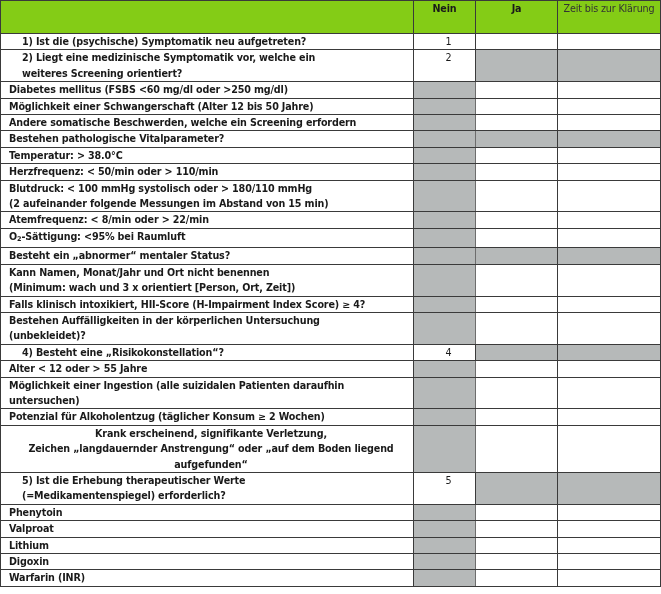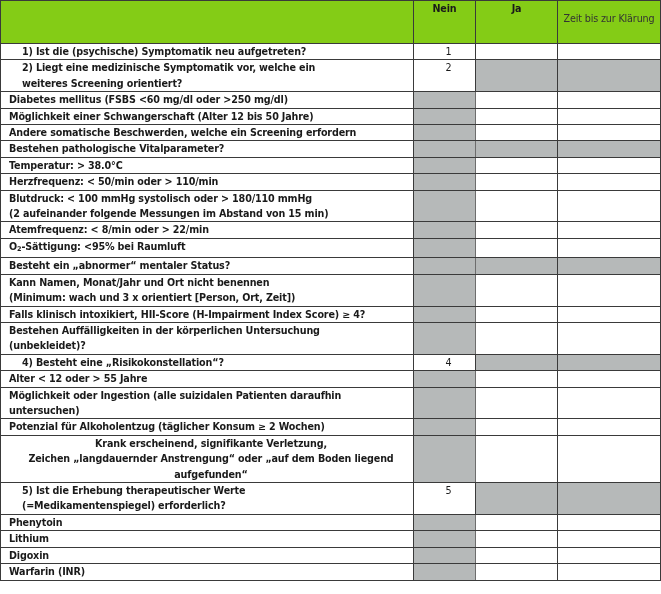--- a/index.html
+++ b/index.html
@@ -24,21 +24,21 @@
     overflow:hidden;
   }
   table.checklist th {
     background:#84cc16;
     font-weight:normal;
     text-align:center;
     padding:0;
     height:31px;
   }
   table.checklist th.bold { font-weight:bold; }
-  table.checklist th.zeit { color:#333; line-height:14px; padding-top:11px;margin-left:24px; }
+  table.checklist th.zeit { color:#333; line-height:14px; padding-top:1px;margin-left:24px; }
   td.q { font-weight:bold; }
   td.q.num { padding-left:21px; }
   td.sub { padding-left:18px;font-weight:bold; }
   td.nein { text-align:center; padding:0; }
   td.gray { background:#b6b9b9; }
   td.ans { padding:0; }
   tr.h1 td { height:15px; }
   tr.h2 td { height:30px; }
   tr.h3 td { height:46px;text-align:center; }
   tr.last td { height:16px; }
@@ -160,21 +160,21 @@
         <td class="ans gray"></td>
         <td class="ans gray"></td>
       </tr>
       <tr class="h1">
         <td class="sub"><span>Alter &lt; 12 oder &gt; 55 Jahre</span></td>
         <td class="nein gray"></td>
         <td class="ans"></td>
         <td class="ans"></td>
       </tr>
       <tr class="h1">
-        <td class="sub"><span>Möglichkeit oder Ingestion (alle suizidalen Patienten daraufhin untersuchen)</span></td>
+        <td class="sub"><span>Möglichkeit einer Ingestion (alle suizidalen Patienten daraufhin untersuchen)</span></td>
         <td class="nein gray"></td>
         <td class="ans"></td>
         <td class="ans"></td>
       </tr>
       <tr class="h1">
         <td class="sub"><span>Potenzial für Alkoholentzug (täglicher Konsum ≥ 2 Wochen)</span></td>
         <td class="nein gray"></td>
         <td class="ans"></td>
         <td class="ans"></td>
       </tr>
@@ -185,20 +185,26 @@
         <td class="ans"></td>
       </tr>
       <tr class="h2">
         <td class="q num"><span>5) Ist die Erhebung therapeutischer Werte</span><br><span>(=Medikamentenspiegel) erforderlich?</span></td>
         <td class="nein">5</td>
         <td class="ans gray"></td>
         <td class="ans gray"></td>
       </tr>
       <tr class="h1">
         <td class="sub"><span>Phenytoin</span></td>
+        <td class="nein gray"></td>
+        <td class="ans"></td>
+        <td class="ans"></td>
+      </tr>
+      <tr class="h1">
+        <td class="sub"><span>Valproat</span></td>
         <td class="nein gray"></td>
         <td class="ans"></td>
         <td class="ans"></td>
       </tr>
       <tr class="h1">
         <td class="sub"><span>Lithium</span></td>
         <td class="nein gray"></td>
         <td class="ans"></td>
         <td class="ans"></td>
       </tr>

